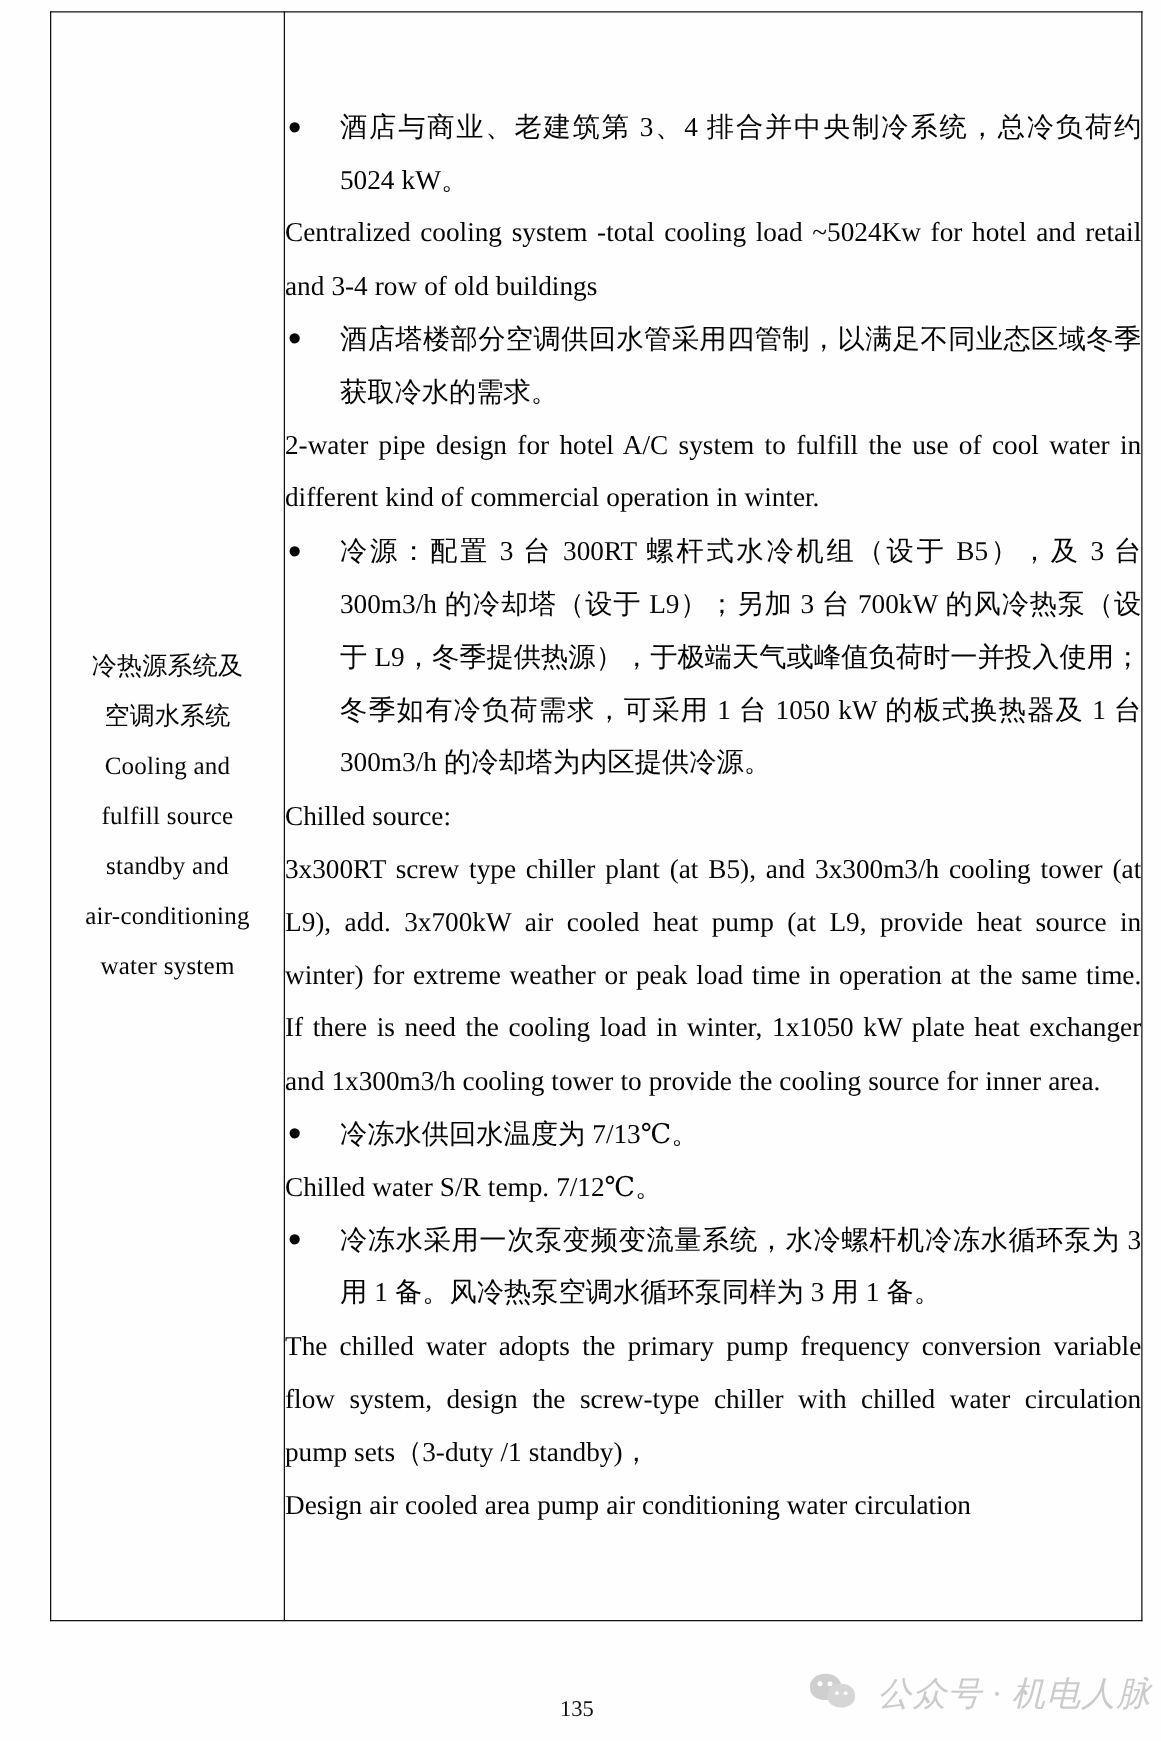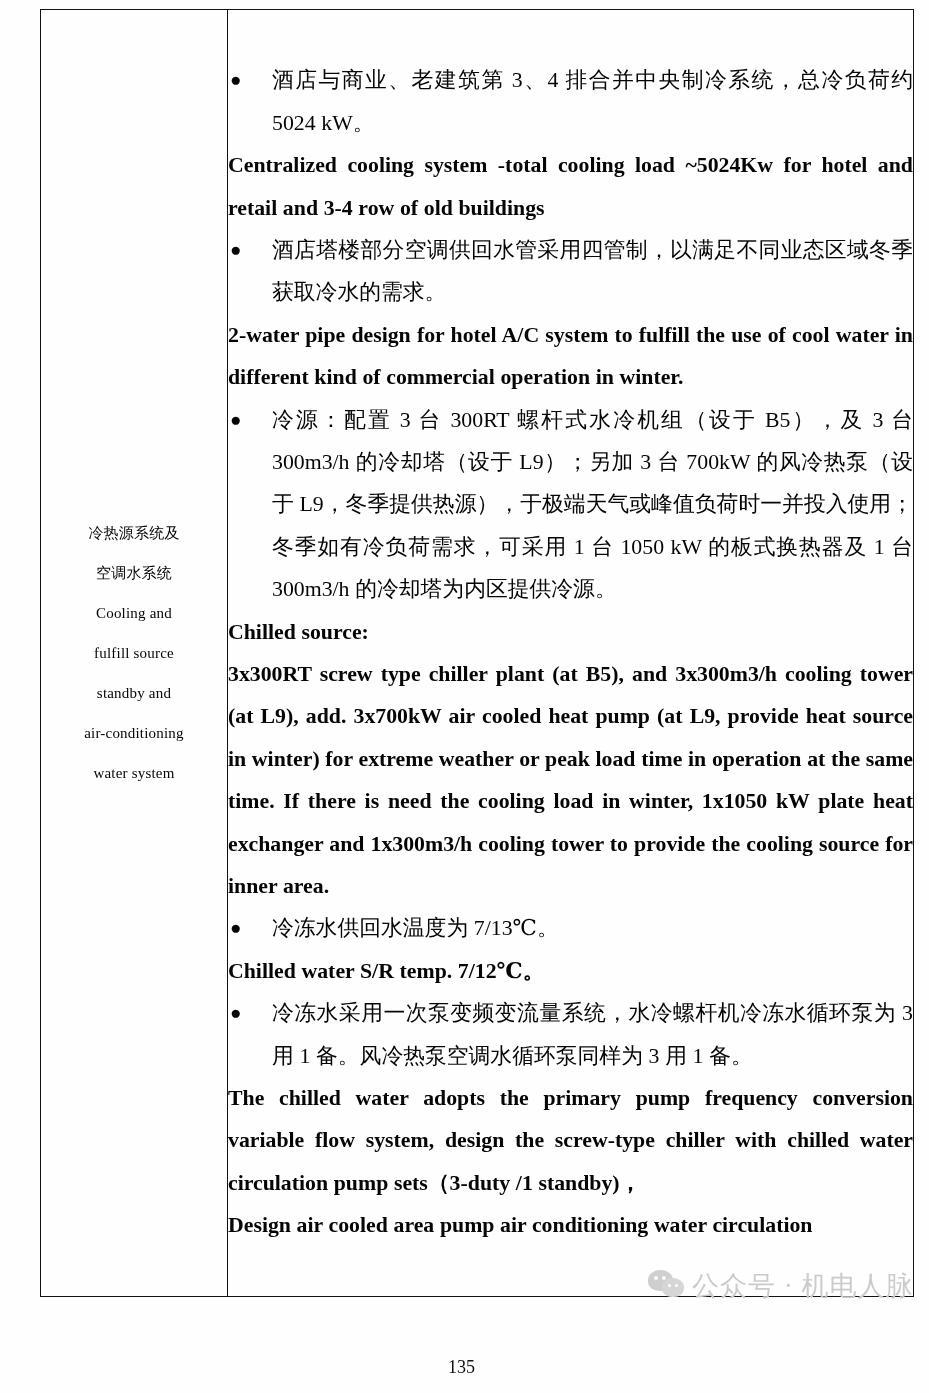--- a/index.html
+++ b/index.html
@@ -42,21 +42,21 @@
   }
 
   
   .label-cell {
     width: 187px;
     text-align: center;
     vertical-align: middle;
     padding: 4px 6px;
   }
   .label-inner {
-    font-size: 15px;
+    font-size: 20px;
     line-height: 40px;
     letter-spacing: 0.2px;
   }
   .label-cn { display: block; }
   .label-en { display: block; }
 
   
   .content-cell {
     width: 686px;
     vertical-align: top;
@@ -86,43 +86,43 @@
     font-size: 19px;
     text-align: left;
   }
   .blk.cn {
     text-align: justify;
     text-align-last: left;
   }
   .blk.en {
     text-align: justify;
     text-align-last: left;
-    font-weight: bold;
   }
 
   
   .page-number {
     position: absolute;
     left: 0;
     top: 1356px;
     width: 923px;
     text-align: center;
     font-size: 18px;
     line-height: 22px;
     color: #111;
   }
   .watermark {
     position: absolute;
     left: 648px;
-    top: 1269px;
+    top: 1338px;
     display: flex;
     align-items: center;
-    gap: 2px;
+    gap: 12px;
     color: #c9c9c9;
     user-select: none;
+    font-style: italic;
   }
   .wm-logo {
     width: 42px;
     height: 34px;
     position: relative;
     flex: none;
   }
   .wm-logo .bub {
     position: absolute;
     border-radius: 50%;

